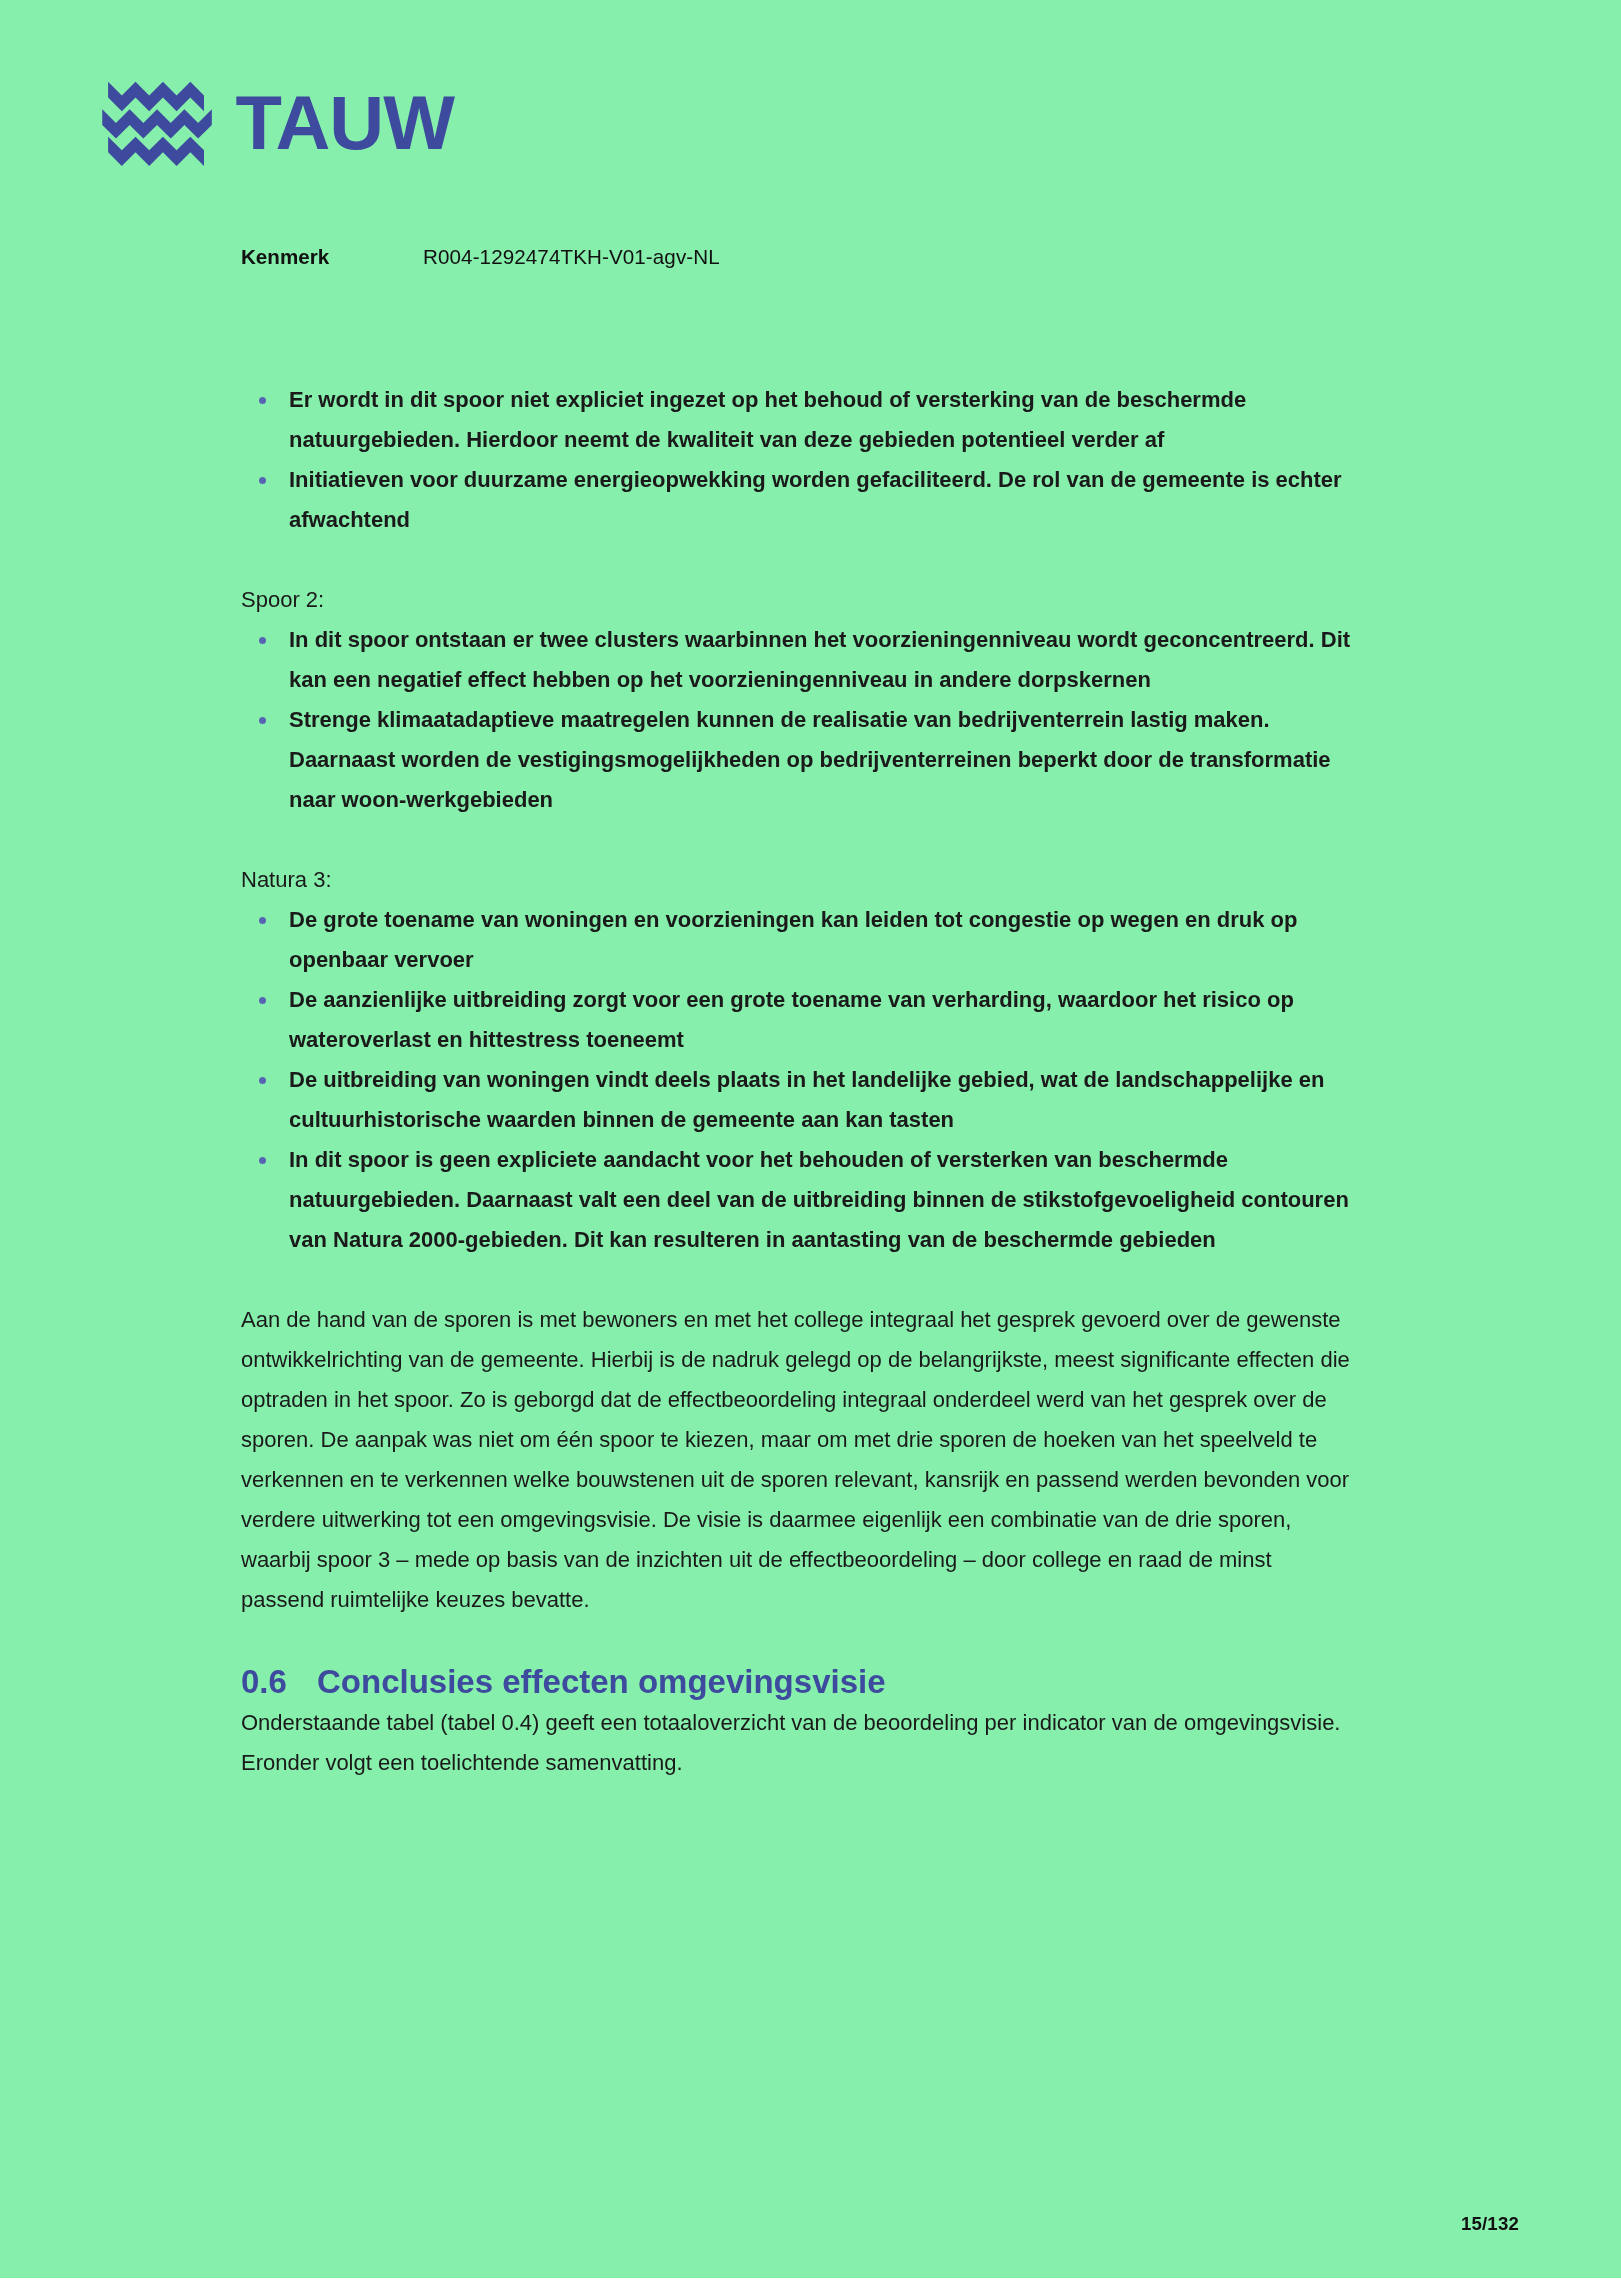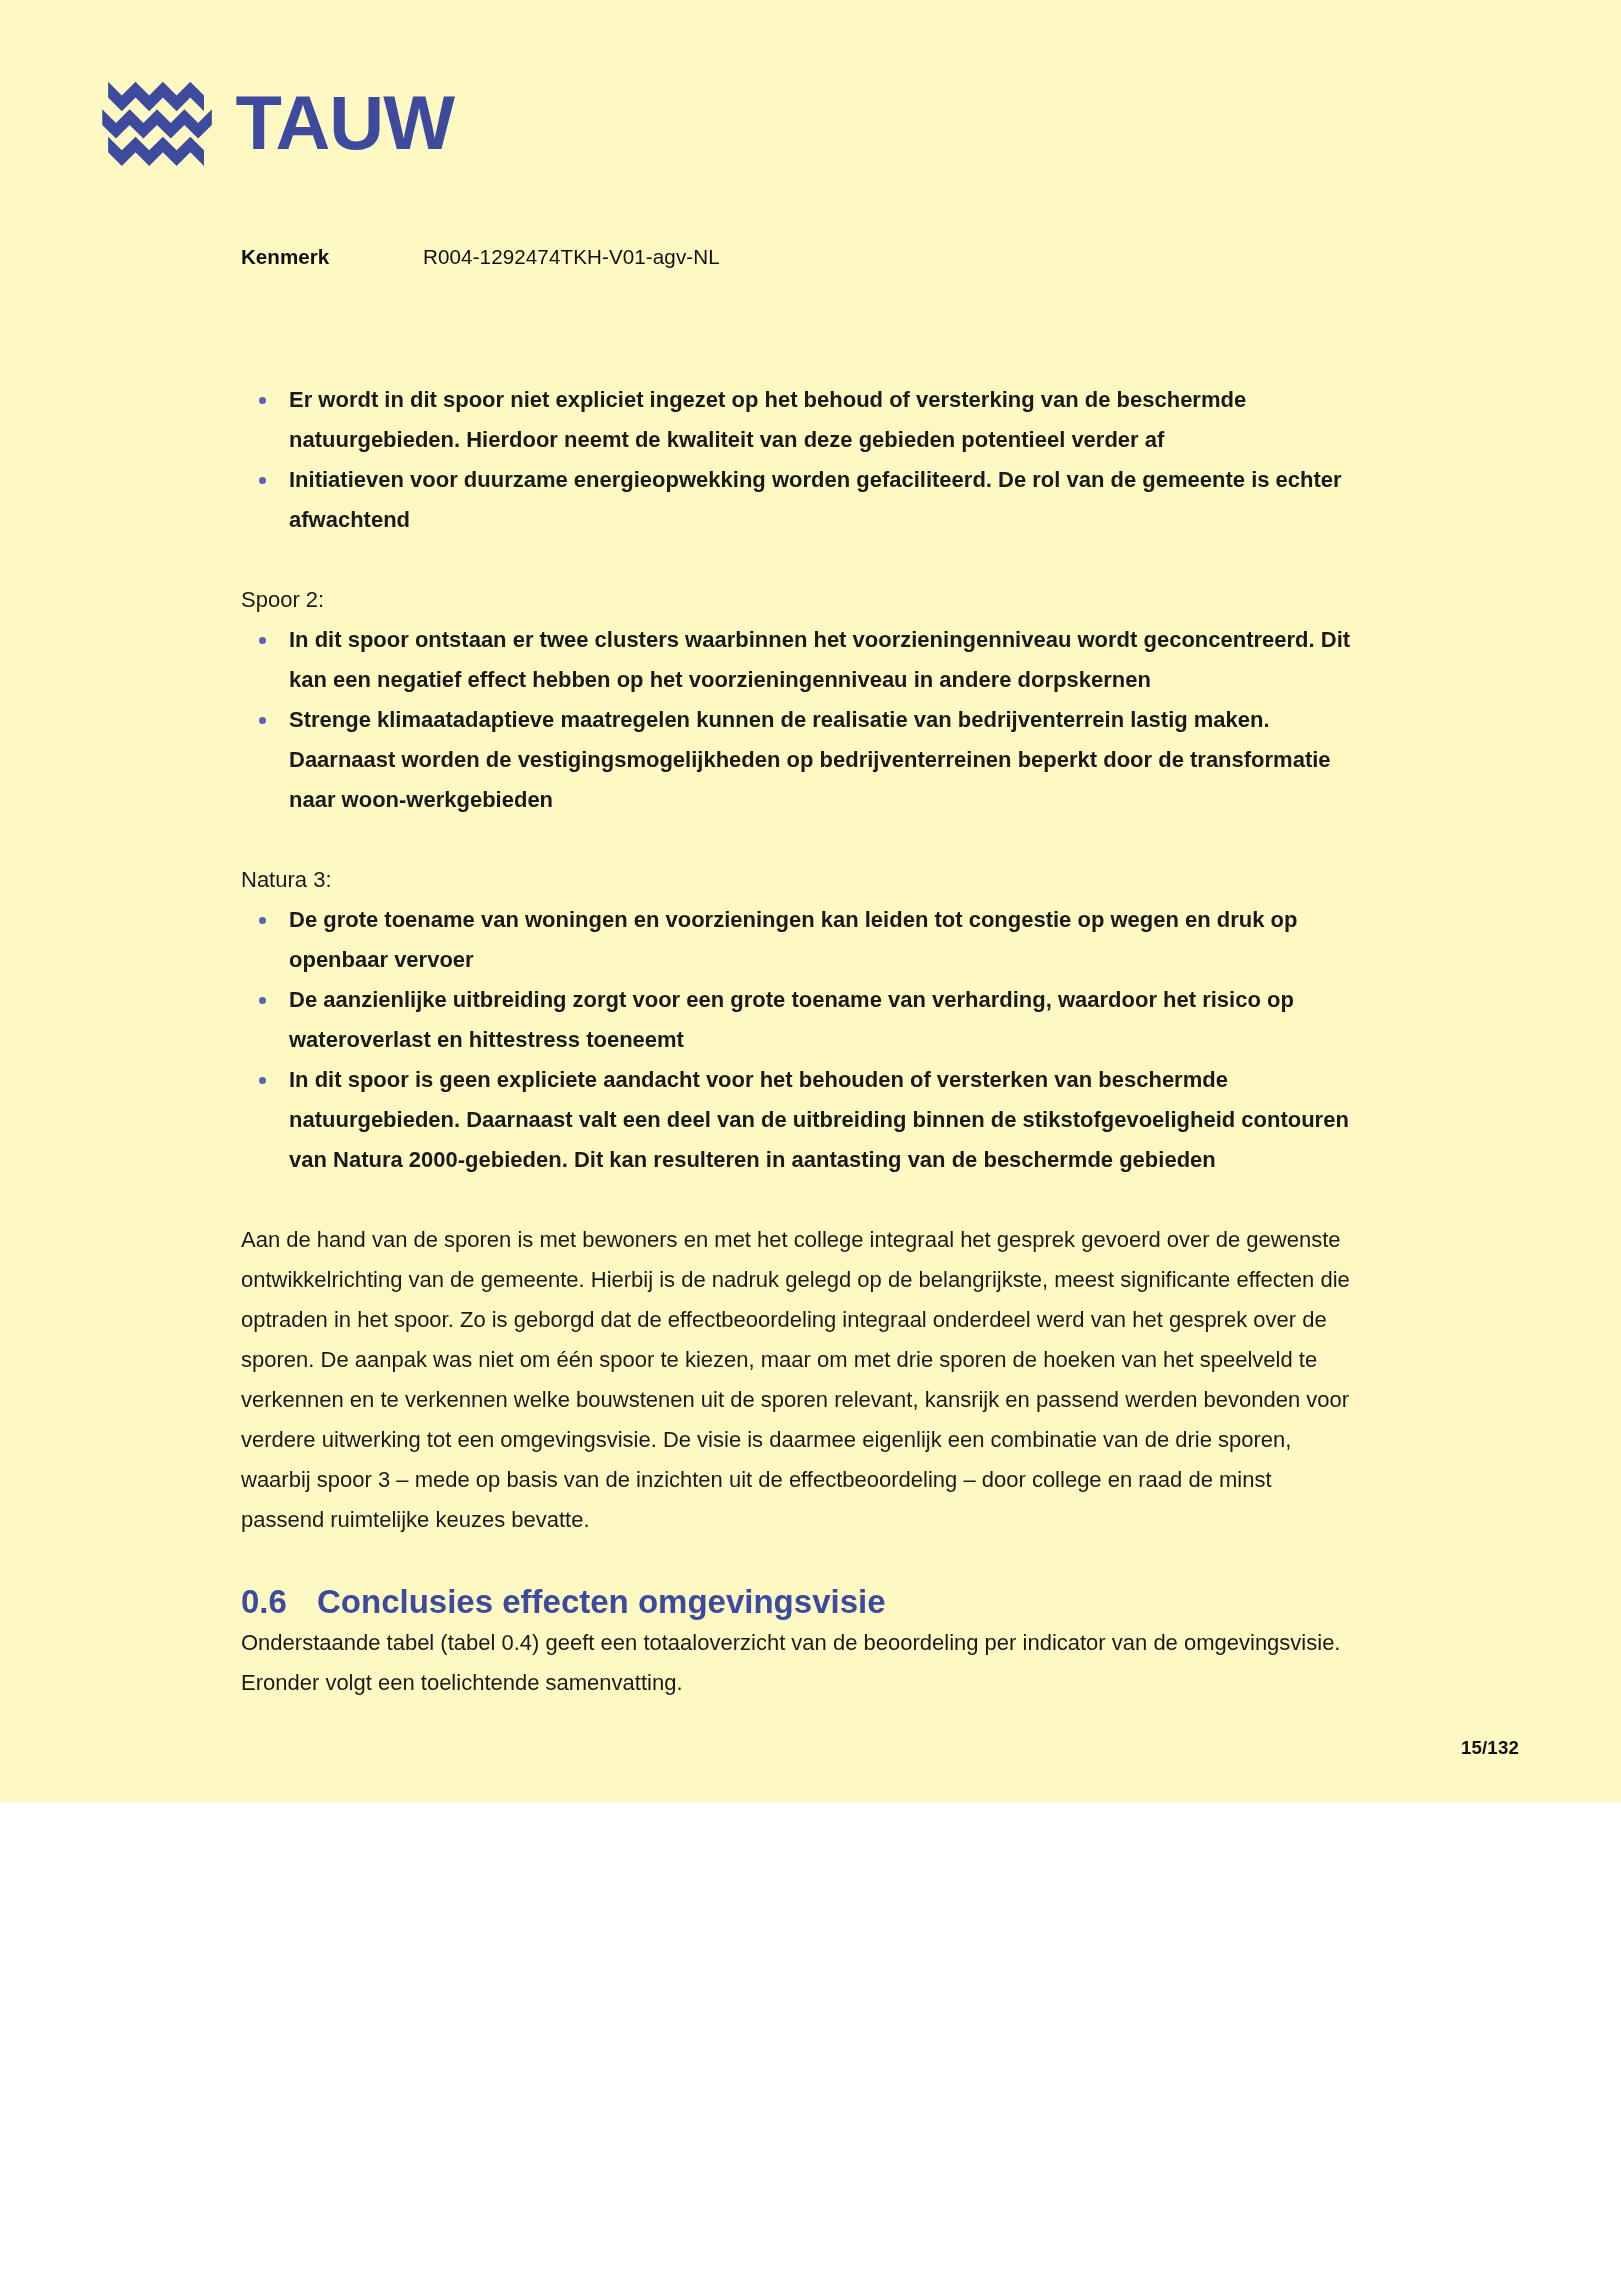--- a/index.html
+++ b/index.html
@@ -7,22 +7,22 @@
     padding: 0;
     background: #ffffff;
   }
   body {
     font-family: "Liberation Sans", sans-serif;
     color: #1a1a1a;
   }
   .page {
     position: relative;
     width: 1621px;
-    height: 1802px;
-    background: #fef9c3;
+    height: 2278px;
+    background: #86efac;
     overflow: hidden;
     box-sizing: border-box;
   }
 
   
   .logo-block {
     position: absolute;
     left: 102px;
     top: 76px;
     display: flex;
@@ -169,20 +169,21 @@
       <li>In dit spoor ontstaan er twee clusters waarbinnen het voorzieningenniveau wordt geconcentreerd. Dit kan een negatief effect hebben op het voorzieningenniveau in andere dorpskernen</li>
       <li>Strenge klimaatadaptieve maatregelen kunnen de realisatie van bedrijventerrein lastig maken. Daarnaast worden de vestigingsmogelijkheden op bedrijventerreinen beperkt door de transformatie naar woon-werkgebieden</li>
     </ul>
 
     <div class="block-gap"></div>
 
     <p class="para">Natura 3:</p>
     <ul class="bullets">
       <li>De grote toename van woningen en voorzieningen kan leiden tot congestie op wegen en druk op openbaar vervoer</li>
       <li>De aanzienlijke uitbreiding zorgt voor een grote toename van verharding, waardoor het risico op wateroverlast en hittestress toeneemt</li>
+      <li>De uitbreiding van woningen vindt deels plaats in het landelijke gebied, wat de landschappelijke en cultuurhistorische waarden binnen de gemeente aan kan tasten</li>
       <li>In dit spoor is geen expliciete aandacht voor het behouden of versterken van beschermde natuurgebieden. Daarnaast valt een deel van de uitbreiding binnen de stikstofgevoeligheid contouren van Natura 2000-gebieden. Dit kan resulteren in aantasting van de beschermde gebieden</li>
     </ul>
 
     <div class="block-gap"></div>
 
     <p class="para">Aan de hand van de sporen is met bewoners en met het college integraal het gesprek gevoerd over de gewenste ontwikkelrichting van de gemeente. Hierbij is de nadruk gelegd op de belangrijkste, meest significante effecten die optraden in het spoor. Zo is geborgd dat de effectbeoordeling integraal onderdeel werd van het gesprek over de sporen. De aanpak was niet om één spoor te kiezen, maar om met drie sporen de hoeken van het speelveld te verkennen en te verkennen welke bouwstenen uit de sporen relevant, kansrijk en passend werden bevonden voor verdere uitwerking tot een omgevingsvisie. De visie is daarmee eigenlijk een combinatie van de drie sporen, waarbij spoor 3 – mede op basis van de inzichten uit de effectbeoordeling – door college en raad de minst passend ruimtelijke keuzes bevatte.</p>
 
     <div class="block-gap"></div>
 
     <div class="heading-row">

